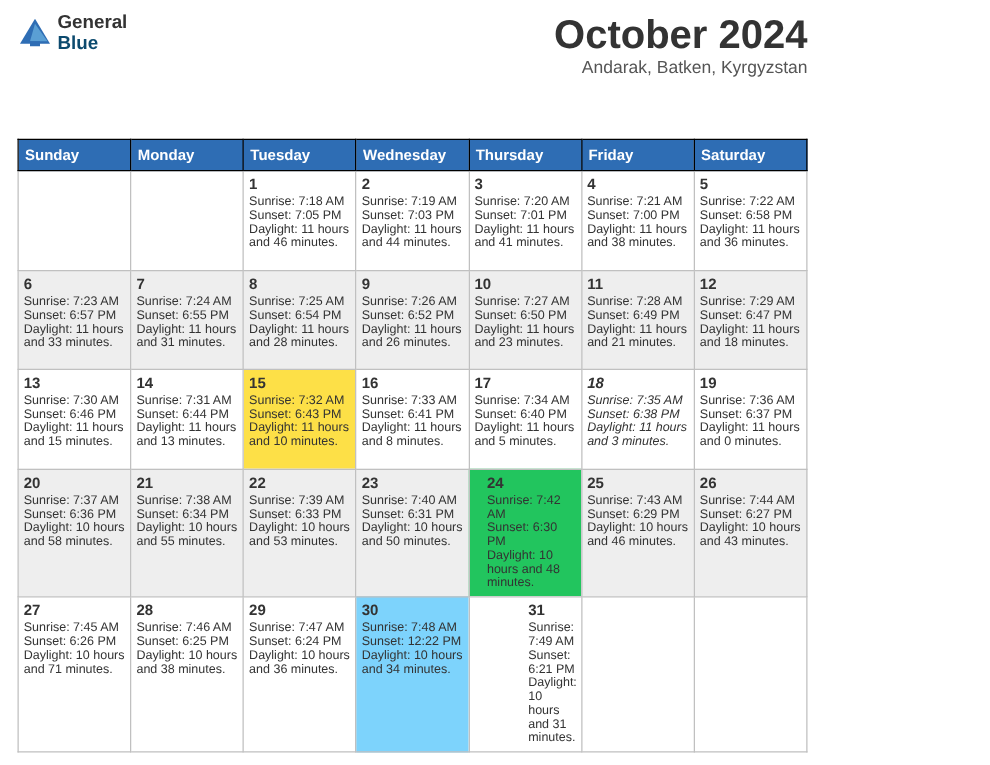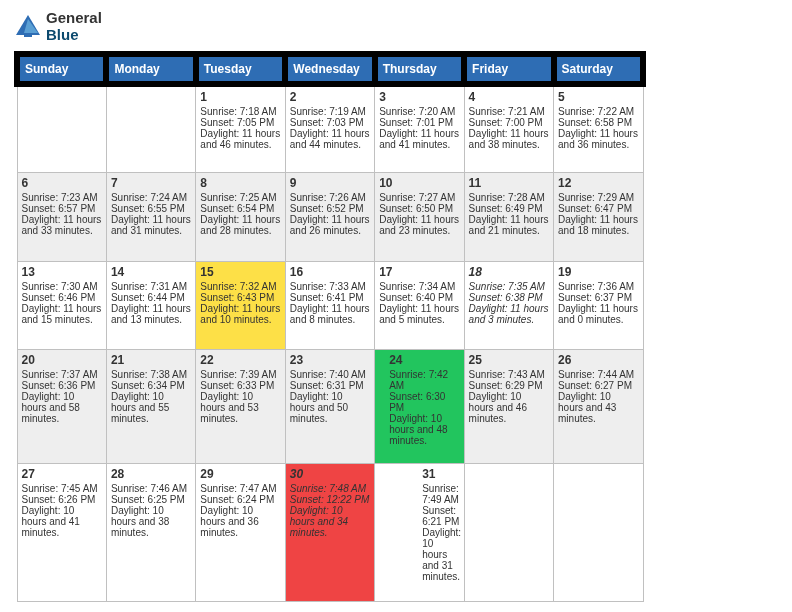--- a/index.html
+++ b/index.html
@@ -10,20 +10,21 @@
       font-family: Arial, Helvetica, sans-serif;
       font-size: 11px;
       overflow: hidden;
     }
     .page {
       width: 660px;
       height: 612px;
       padding: 10px 14px 10px 14px;
       display: flex;
       flex-direction: column;
+      gap: 42px;
     }
     .header {
       display: flex;
       justify-content: space-between;
       align-items: flex-start;
       margin-bottom: 8px;
     }
     .logo {
       display: flex;
       align-items: center;
@@ -67,21 +68,21 @@
       width: 100%;
       table-layout: fixed;
     }
     .calendar th {
       background: #2e6db4;
       color: #fff;
       text-align: left;
       padding: 5px 5px;
       font-size: 12px;
       font-weight: bold;
-      border: 6px solid #000000;
+      border: 1px solid #000000;
     }
     .calendar td {
       border: 1px solid #c0c0c0;
       vertical-align: top;
       padding: 3px 4px;
       font-size: 10px;
       color: #333;
       background: #fff;
       height: 78px;
     }
@@ -106,20 +107,24 @@
     <div class="logo">
       <svg class="logo-icon" viewBox="0 0 28 28">
         <polygon points="14,2 26,22 2,22" fill="#2e6db4"></polygon>
         <polygon points="14,6 24,20 10,20" fill="#5a9fd4"></polygon>
         <rect x="10" y="20" width="8" height="4" fill="#2e6db4"></rect>
       </svg>
       <div class="logo-text">
         <span class="logo-general">General</span>
         <span class="logo-blue">Blue</span>
       </div>
+    </div>
+    <div class="title-block">
+      <div class="month-title">October 2024</div>
+      <div class="subtitle">Andarak, Batken, Kyrgyzstan</div>
     </div>
   </div>
 
   <table class="calendar">
     <thead>
       <tr>
         <th>Sunday</th>
         <th>Monday</th>
         <th>Tuesday</th>
         <th>Wednesday</th>
@@ -293,35 +298,35 @@
             <div>Sunrise: 7:44 AM</div>
             <div>Sunset: 6:27 PM</div>
             <div>Daylight: 10 hours and 43 minutes.</div>
           </td>
         </tr>
         <tr>
           <td style="background: rgb(255, 255, 255);">
             <span class="day-number">27</span>
             <div>Sunrise: 7:45 AM</div>
             <div>Sunset: 6:26 PM</div>
-            <div>Daylight: 10 hours and 41 minutes.</div>
+            <div>Daylight: 10 hours and 71 minutes.</div>
           </td>
           <td style="background: rgb(255, 255, 255);">
             <span class="day-number">28</span>
             <div>Sunrise: 7:46 AM</div>
             <div>Sunset: 6:25 PM</div>
             <div>Daylight: 10 hours and 38 minutes.</div>
           </td>
           <td style="background: rgb(255, 255, 255);">
             <span class="day-number">29</span>
             <div>Sunrise: 7:47 AM</div>
             <div>Sunset: 6:24 PM</div>
             <div>Daylight: 10 hours and 36 minutes.</div>
           </td>
-          <td style="background: #ef4444; font-style: italic;">
+          <td style="background: #7dd3fc;">
             <span class="day-number">30</span>
             <div>Sunrise: 7:48 AM</div>
             <div>Sunset: 12:22 PM</div>
             <div>Daylight: 10 hours and 34 minutes.</div>
           </td>
           <td style="background: rgb(255, 255, 255); padding-left: 47px;">
             <span class="day-number">31</span>
             <div>Sunrise: 7:49 AM</div>
             <div>Sunset: 6:21 PM</div>
             <div>Daylight: 10 hours and 31 minutes.</div>

